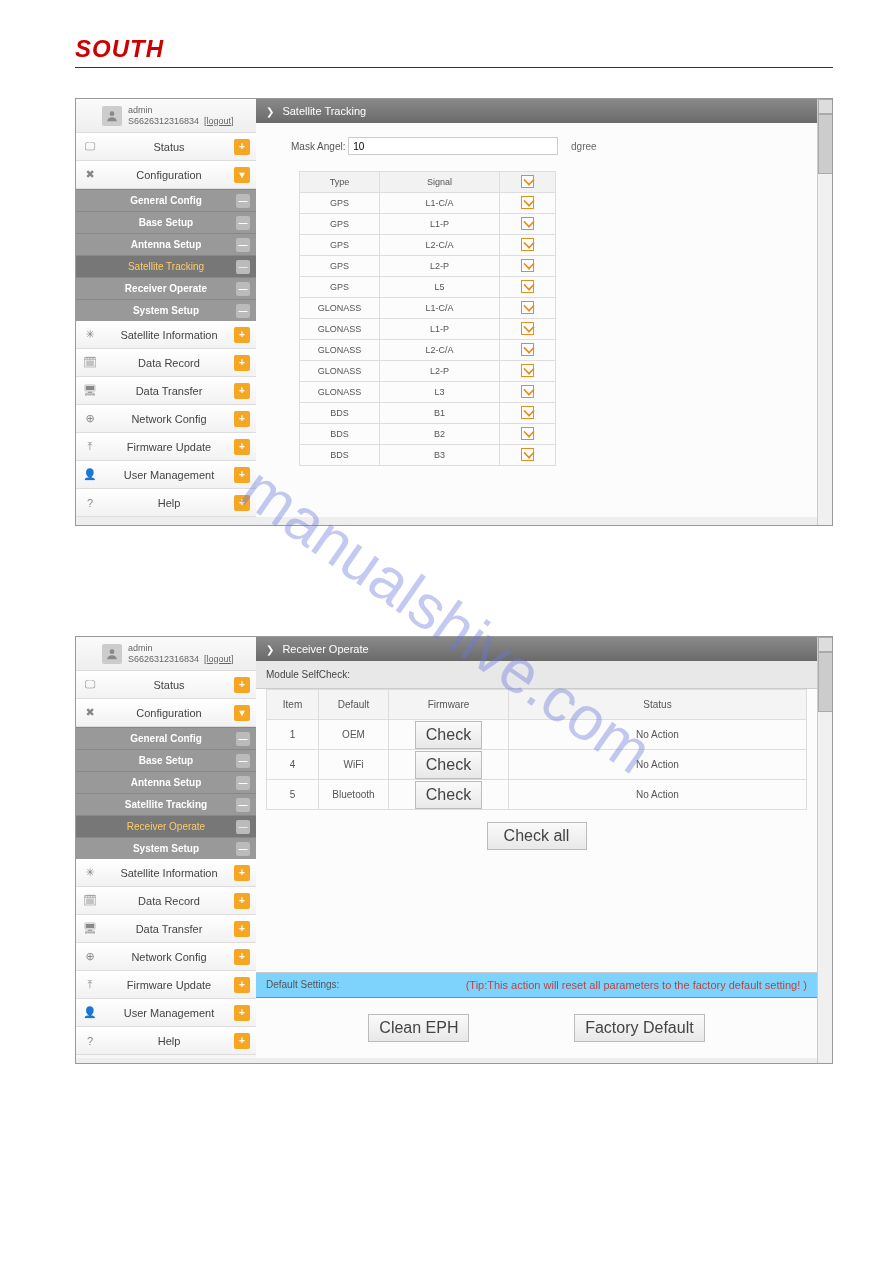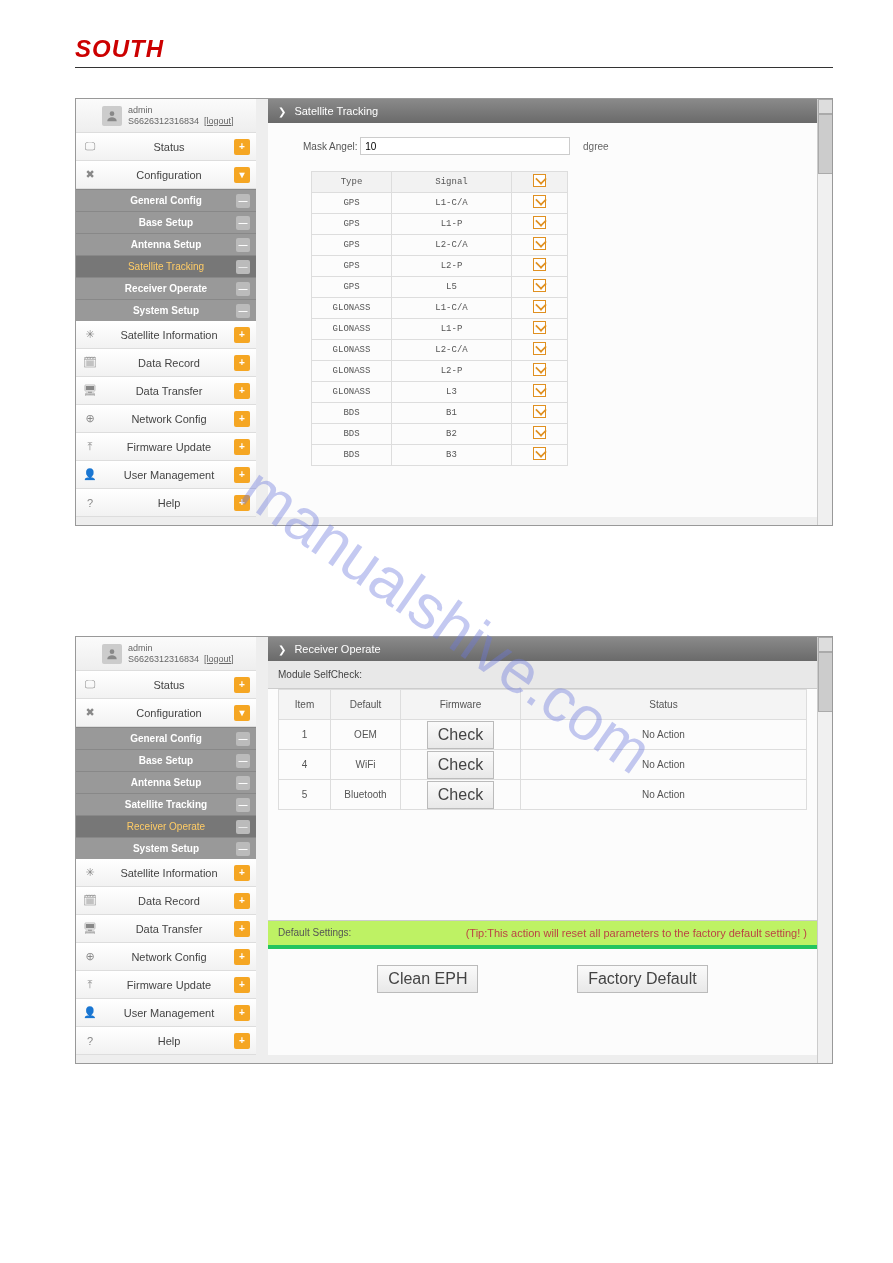--- a/index.html
+++ b/index.html
@@ -13,21 +13,21 @@
   .screenshot {
     border: 1px solid #999; background: #eee; margin: 30px 0 40px 0;
     overflow: hidden; position: relative;
   }
   .scroll-gutter {
     position: absolute; right:0; top:0; bottom:0; width:15px;
     background:#f0f0f0; border-left:1px solid #ccc;
   }
   .scroll-thumb-top { position:absolute; top:0; width:15px; height:15px; background:#ddd; border:1px solid #aaa;}
   .scroll-thumb { position:absolute; top:15px; width:15px; height:60px; background:#ccc; border:1px solid #aaa;}
-  .app { display:flex;gap:12px; }
+  .app { display:flex; }
   .sidebar { width:180px; background:#f6f6f6; }
   .welcome-badge {
     position:absolute; left:-6px; top:-6px;
     width:40px; height:40px;
     background: #f5a623;
     clip-path: polygon(0 0, 100% 0, 0 100%);
     display:flex; align-items:flex-start; justify-content:flex-start;
   }
   .welcome-text { transform: rotate(-45deg) translate(-4px,10px); font-size:7px; color:#fff; }
   .user-box {
@@ -78,21 +78,21 @@
   .panel-body { padding: 14px 20px 10px 35px; }
   .mask-row { margin-bottom:16px; font-size:10px; color:#555; }
   .mask-row label { }
   .mask-row input {
     border:1px solid #ccc; height:18px; width:210px; padding:0 4px;
     font-size:10px;
   }
   .mask-row .unit { margin-left:10px; color:#666; }
   table.sig { border-collapse: collapse; font-size:9px; color:#555; margin-left:8px;}
   table.sig th, table.sig td {
-    border:1px solid #ddd; text-align:center; height:21px;font-family:Liberation Mono, monospace;
+    border:1px solid #ddd; text-align:center; height:21px;
   }
   table.sig th { background:#f2f2f2; font-weight:normal; }
   .col-type{ width:80px;} .col-sig{width:120px;} .col-chk{width:56px;}
   .chk {
     display:inline-block; width:13px; height:13px; border:1px solid #e09020;
     position:relative; background:#fff;
   }
   .chk::after {
     content:""; position:absolute; left:2px; top:-1px; width:8px; height:8px;
     border-right:2px solid #e09020; border-bottom:2px solid #e09020;
@@ -105,21 +105,21 @@
   table.mods th { background:#f4f4f4; font-weight:normal;}
   .col-item{width:52px;} .col-mod{width:70px;} .col-op{width:120px;} .col-status{}
   .btn {
     display:inline-block; min-width:54px; padding:4px 10px;
     border:1px solid #bbb; background:linear-gradient(#fafafa,#e8e8e8);
     font-size:16px; color:#444; cursor:pointer;
   }
   .btn.wide { min-width:100px; }
   .btn-row { text-align:center; padding:12px 0;}
   .def-bar {
-    background:#bef264; border-top:1px solid #ccc; border-bottom:4px solid #22c55e;
+    background:#7dd3fc; border-top:1px solid #ccc; border-bottom:1px solid #22c55e;
     padding:6px 10px; font-size:10px; color:#555;
     display:flex; justify-content:space-between;
   }
   .def-bar .tip { color:#bb4444; font-size:11px;}
   .def-buttons { display:flex; justify-content:space-around; padding:16px 60px;}
   .def-info { font-size:9px; color:#777; padding:6px 16px; display:flex; gap:24px; flex-wrap:wrap;}
   .page-watermark {
     position:absolute; left:50%; top:620px; transform:translate(-50%,-50%) rotate(35deg);
     font-size:62px; color:rgba(108,120,220,0.4); pointer-events:none; white-space:nowrap;
     z-index:50;
@@ -448,20 +448,23 @@
                   <td>No Action</td>
                 </tr>
                 <tr>
                   <td>5</td>
                   <td>Bluetooth</td>
                   <td><span class="btn">Check</span></td>
                   <td>No Action</td>
                 </tr>
               </tbody>
           </table>
+          <div class="btn-row">
+            <span class="btn wide">Check all</span>
+          </div>
         </div>
         <div style="height:110px;"></div>
         <div class="def-bar">
           <span>Default Settings:</span>
           <span class="tip">(Tip:This action will reset all parameters to the factory default setting! )</span>
         </div>
         <div class="def-buttons">
           <span class="btn wide">Clean EPH</span>
           <span class="btn wide">Factory Default</span>
         </div>

